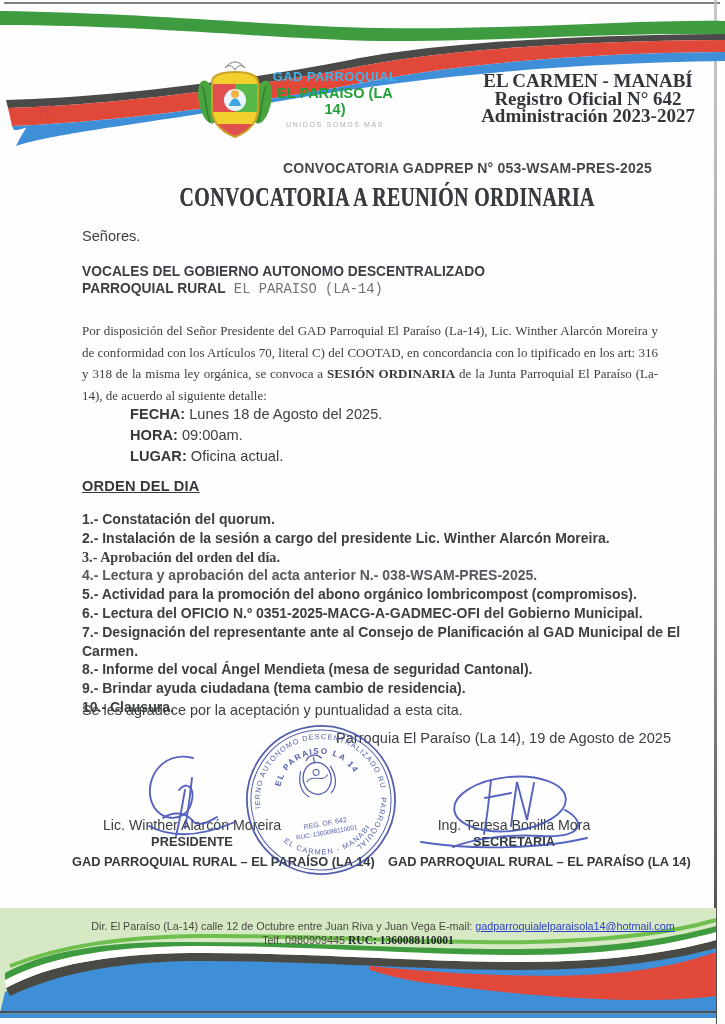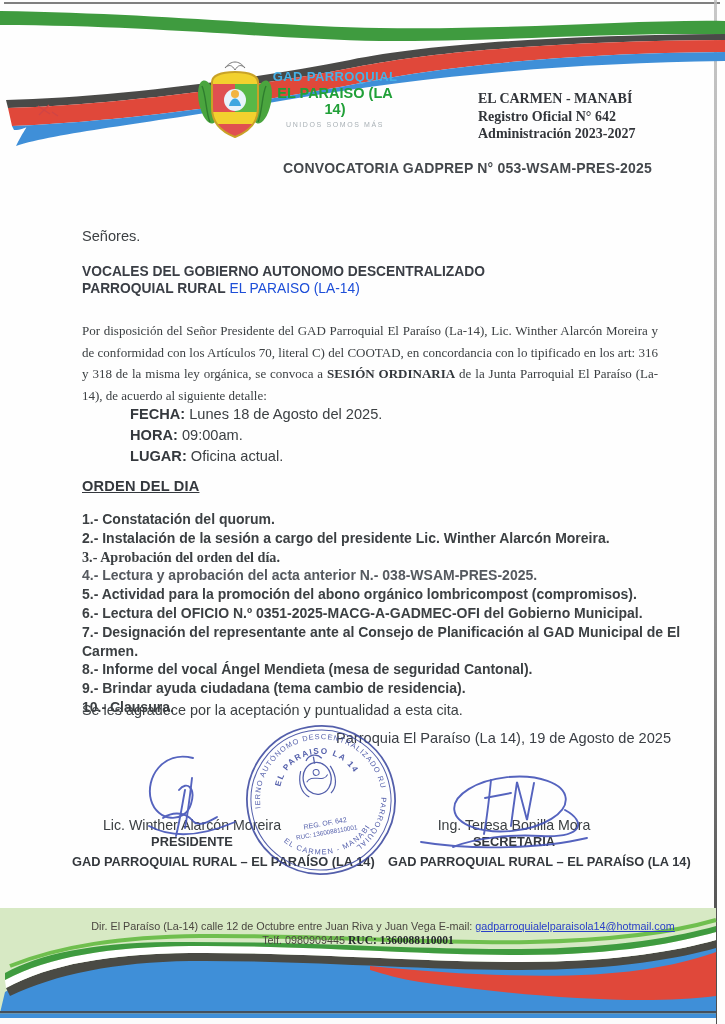--- a/index.html
+++ b/index.html
@@ -11,34 +11,34 @@
   .abs{position:absolute;}
   
   .scan-top-line{top:2px;left:4px;width:716px;height:2px;background:#555;opacity:.75;}
   .scan-right-line{top:0;left:714px;width:3px;height:1024px;
     background:linear-gradient(#bbb, #777 60%, #222 92%);opacity:.8;}
   
   .org-text{left:270px;top:70px;width:130px;text-align:center;line-height:1.1;}
   .org-line1{font-size:13px;font-weight:bold;color:#45b1e8;letter-spacing:.4px;}
   .org-line2{font-size:14.5px;font-weight:bold;color:#21a038;margin-top:2px;}
   .org-line3{font-size:7px;color:#a8b0b5;letter-spacing:1.6px;margin-top:3px;}
-  .hdr-right{left:478px;top:72px;width:220px;text-align:left;
-    font-family:"Liberation Serif",serif;font-weight:bold;font-size:14px;
-    color:#32353a;line-height:17.5px;margin-top:18px;}
+  .hdr-right{left:478px;top:72px;width:220px;text-align:center;
+    font-family:"Liberation Serif",serif;font-weight:bold;font-size:19px;
+    color:#32353a;line-height:17.5px;}
   
   .ref-line{top:160px;left:0;width:652px;text-align:right;
     font-size:14px;font-weight:bold;color:#44484c;letter-spacing:.2px;}
   .doc-title{top:183px;left:55px;width:665px;text-align:center;}
   .doc-title span{display:inline-block;transform:scale(.78,1.06);transform-origin:center;
     font-family:"Liberation Serif",serif;font-weight:900;font-size:25.5px;
     color:#383c40;letter-spacing:.5px;white-space:nowrap;
     text-shadow:0 0 .6px #55585c;}
   .salutation{left:82px;top:228px;font-size:14.6px;}
   .addressee{left:82px;top:263px;font-size:13.8px;font-weight:bold;line-height:17px;color:#3a3e45;}
-  .addressee .plain{font-weight:normal;color:#1d4ed8;}
+  .addressee .plain{font-weight:normal;color:#737373;font-family:Liberation Mono, monospace;}
   .body-par{left:82px;top:320px;width:576px;font-size:13px;line-height:21.6px;
     text-align:justify;color:#3c4043;font-family:Liberation Serif, serif;}
   .body-par b{color:#33373c;}
   .details{left:82px;top:404px;font-size:14.6px;line-height:21px;}
   .details b{color:#34383d;margin-left:48px;}
   .orden-title{left:82px;top:478px;font-size:14.6px;font-weight:bold;
     text-decoration:underline;color:#34383d;letter-spacing:.2px;}
   .agenda{left:82px;top:510px;font-size:14px;line-height:18.8px;color:#3c4043;width:600px;font-weight:bold;}
   .agenda .serif{font-family:"Liberation Serif",serif;font-size:14.2px;}
   .agenda .faded{color:#55595f;}
@@ -118,20 +118,23 @@
   </div>
 
   <div class="abs hdr-right">
     <div>EL CARMEN - MANABÍ</div>
     <div>Registro Oficial N° 642</div>
     <div>Administración 2023-2027</div>
   </div>
 
   <div class="abs ref-line">CONVOCATORIA GADPREP N° 053-WSAM-PRES-2025</div>
 
+  <div class="abs doc-title">
+    <span>CONVOCATORIA A REUNIÓN ORDINARIA</span>
+  </div>
 
   <div class="abs salutation">Señores.</div>
 
   <div class="abs addressee">
     <div>VOCALES DEL GOBIERNO AUTONOMO DESCENTRALIZADO</div>
     <div><span>PARROQUIAL RURAL</span><span class="plain"> EL PARAISO (LA-14)</span></div>
   </div>
 
   <p class="abs body-par" style="margin:0"><span>Por disposición del Señor Presidente del GAD Parroquial El Paraíso (La-14), Lic. Winther Alarcón Moreira y de conformidad con los Artículos 70, literal C) del COOTAD, en concordancia con lo tipificado en los art: 316 y 318 de la misma ley orgánica, se convoca a </span><b>SESIÓN ORDINARIA</b><span> de la Junta Parroquial El Paraíso (La-14), de acuerdo al siguiente detalle:</span></p>
 

